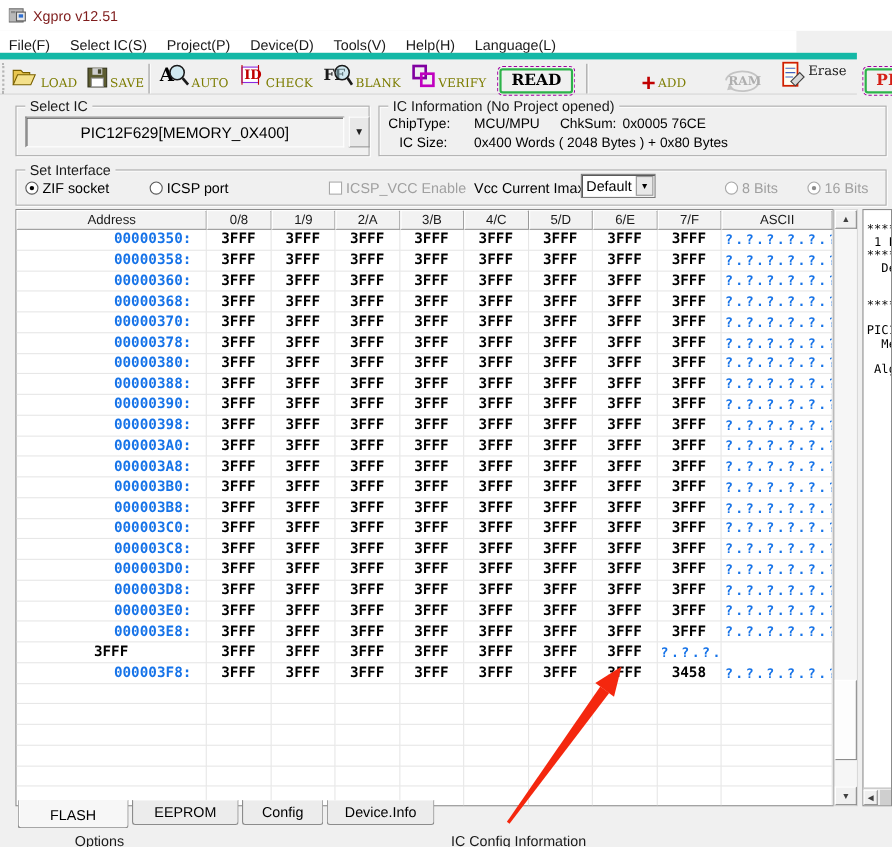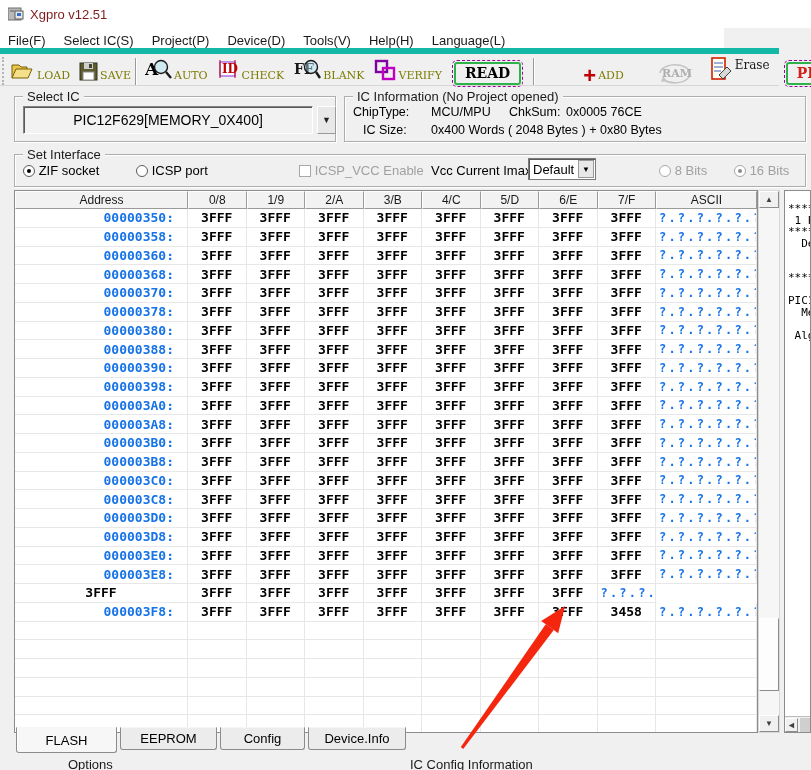--- a/index.html
+++ b/index.html
@@ -673,21 +673,21 @@
       <div id="sh-left">
           <span>◄</span>
         </div>
       <div id="sh-thumb"></div>
     </div>
   </div>
 
   <div id="tabs">
       <div class="tab active" style="width: 101px;">FLASH</div>
       <div class="tab" style="width: 97px;">EEPROM</div>
-      <div class="tab" style="width: 85px;">Config</div>
+      <div class="tab" style="width: 74px;">Config</div>
       <div class="tab" style="width: 98px;">Device.Info</div>
     </div>
 
   <span id="options-label">Options</span>
   <span id="icconfig-label">IC Config Information</span>
 
   <svg id="arrow-overlay">
     <polygon points="460.8,747.1 463.2,748.9 553.8,630.1 545.7,624.2" fill="#f4270e"></polygon>
     <polygon points="565,606 558.2,633.3 541.2,620.9" fill="#f4270e"></polygon>
   </svg>

